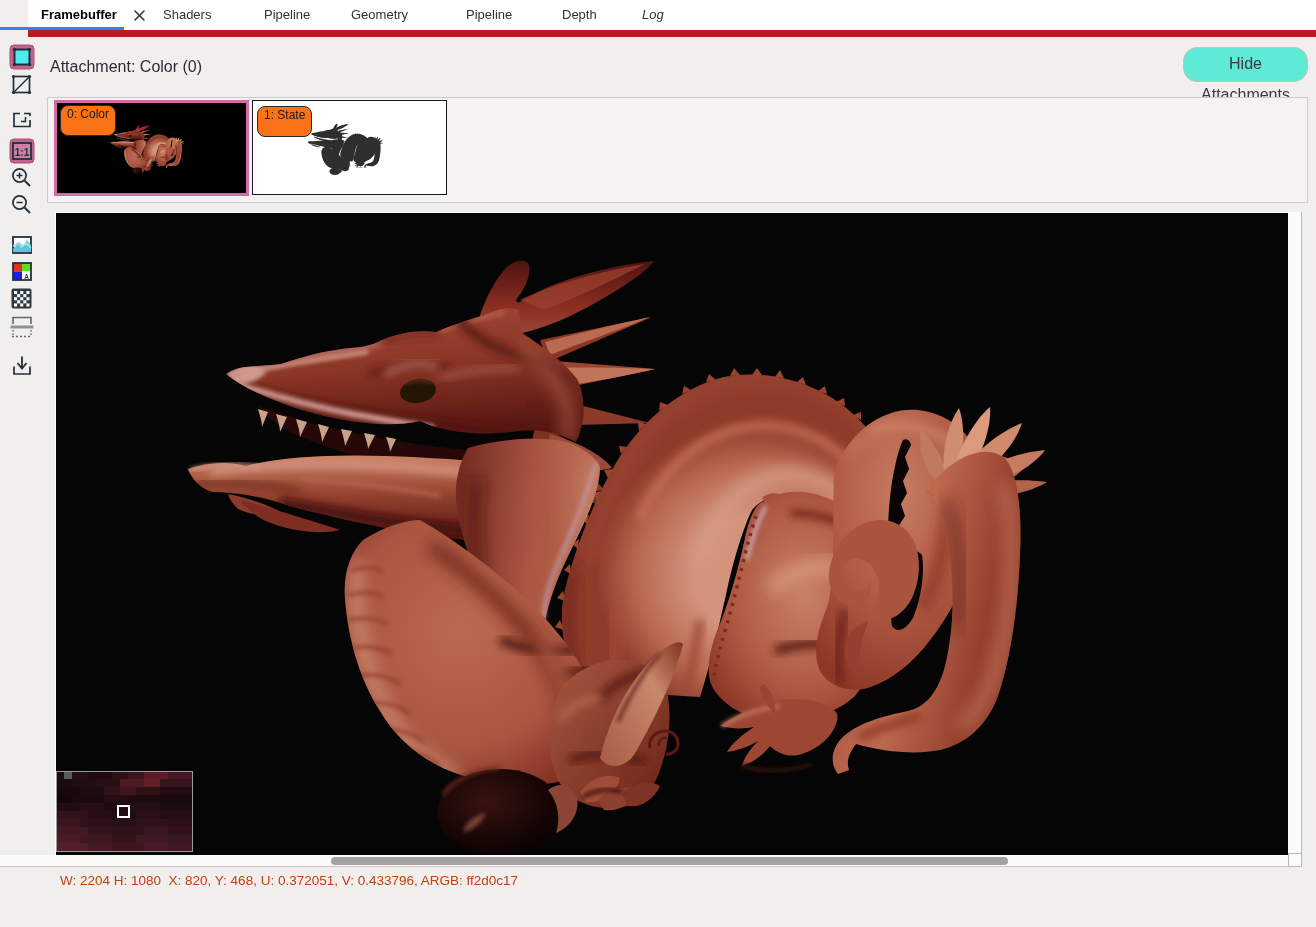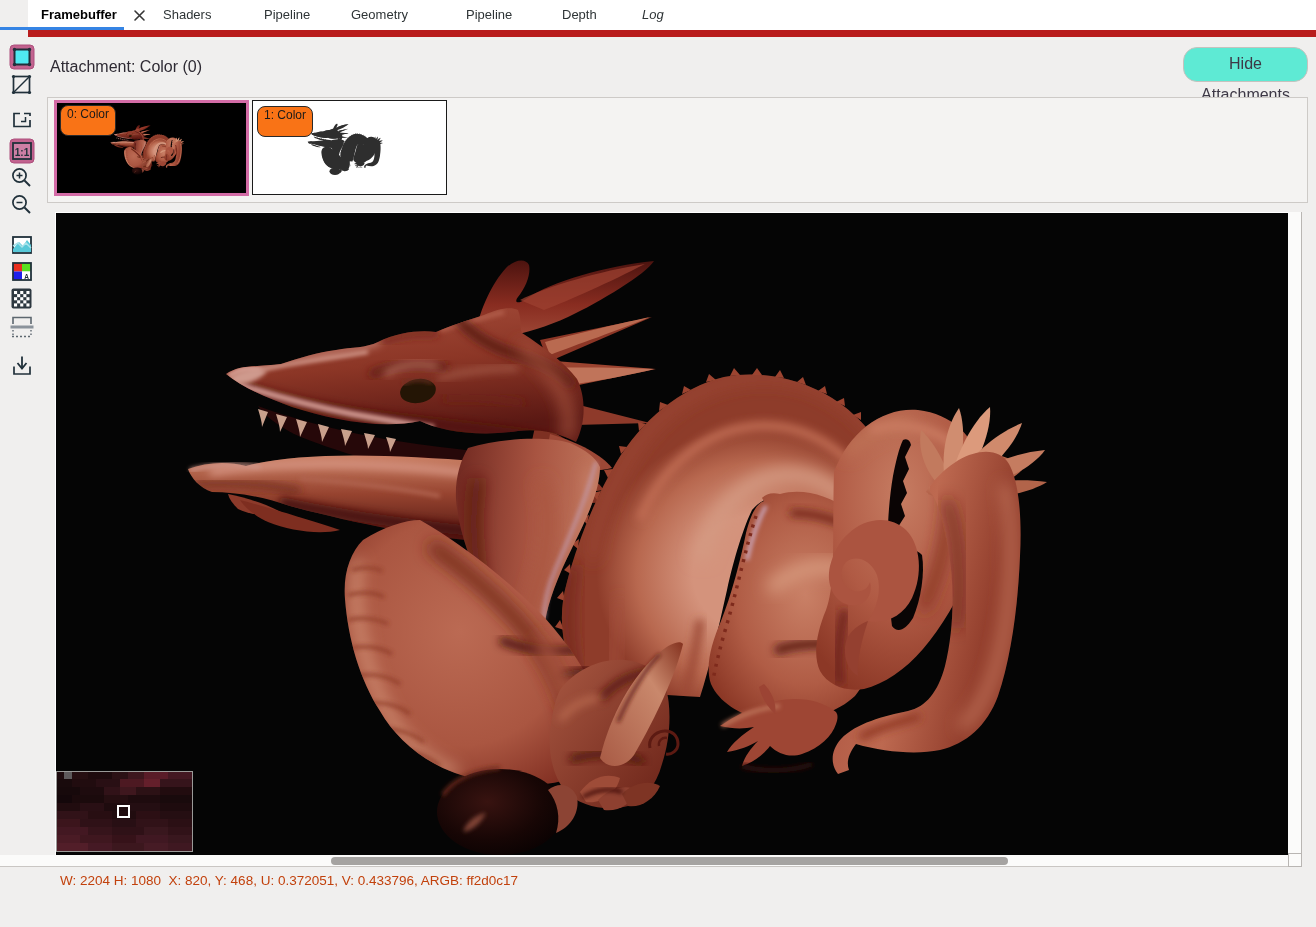--- a/index.html
+++ b/index.html
@@ -61,21 +61,21 @@
   <defs>
       <filter id="fDark" x="-5%" y="-5%" width="110%" height="110%" color-interpolation-filters="sRGB">
     <feColorMatrix type="matrix" values="0 0 0 0 0.18  0 0 0 0 0.18  0 0 0 0 0.18  0 0 0 1 0"></feColorMatrix>
   </filter>
     </defs>
   <g filter="url(#fDark)">
       <use href="#dragonAll" transform="matrix(0.0876,0,0,0.0861,38.2,0.43)"></use>
     </g>
 </svg>
 <span class="badge" style="left:60px;top:105px;">0: Color</span>
-<span class="badge" style="left:257px;top:106px;">1: Color</span>
+<span class="badge" style="left:257px;top:106px;">1: State</span>
 
 <svg class="abs" style="left:6px;top:40px;" width="40" height="345" viewBox="6 40 40 345">
 
   <rect x="10" y="45" width="24" height="24" rx="4" fill="#c2638f" stroke="#ad4f7c" stroke-width="1"></rect>
   <rect x="14.5" y="49.5" width="15" height="15" fill="#4fe9f2" stroke="#20303a" stroke-width="2"></rect>
   <circle cx="14.5" cy="49.5" r="1.7" fill="#20303a"></circle>
     <circle cx="29.5" cy="49.5" r="1.7" fill="#20303a"></circle>
   <circle cx="14.5" cy="64.5" r="1.7" fill="#20303a"></circle>
     <circle cx="29.5" cy="64.5" r="1.7" fill="#20303a"></circle>
 

